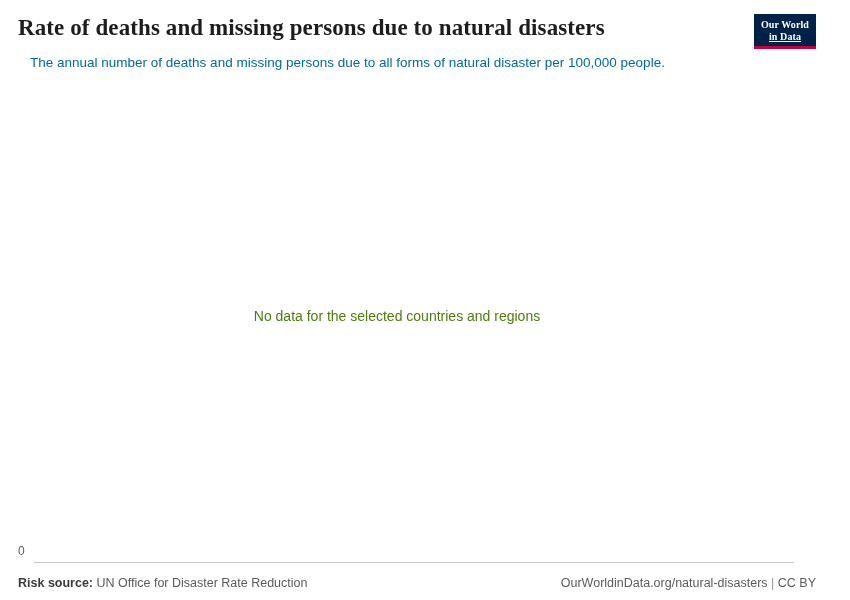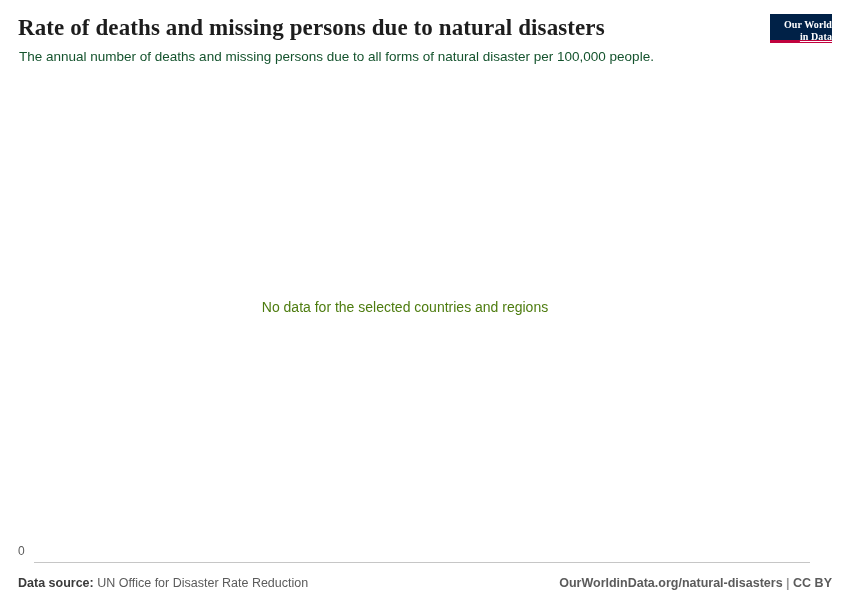--- a/index.html
+++ b/index.html
@@ -12,58 +12,58 @@
     height: 600px;
     font-family: "Liberation Sans", sans-serif;
     color: #1d1d1d;
     overflow: hidden;
   }
   .chart-root {
     position: relative;
     width: 850px;
     height: 600px;
     box-sizing: border-box;
-    padding: 14px 18px 10px 18px;
+    padding: 14px 34px 10px 18px;
     display: flex;
     flex-direction: column;
   }
   
   .header {
     position: relative;
     padding-right: 80px;
   }
   .chart-title {
     font-family: "Liberation Serif", serif;
     font-size: 23px;
     font-weight: bold;
     line-height: 28px;
     color: #1d1d1d;
     letter-spacing: 0.1px;
     margin: 0 0 6px 0;
   }
   .chart-subtitle {
     font-size: 13.5px;
     line-height: 17px;
-    color: #14532d;
-    margin: 1px;
+    color: #0369a1;
+    margin: 12px;
   }
   
   .owid-logo {
     position: absolute;
     top: 0;
     right: 0;
     width: 62px;
-    height: 29px;
+    height: 35px;
     background: #002147;
     color: #ffffff;
     font-family: "Liberation Serif", serif;
     font-weight: bold;
     font-size: 10px;
     line-height: 11.5px;
-    text-align: right;
+    text-align: center;
     padding-top: 5px;
     box-sizing: border-box;
     border-bottom: 3px solid #c0023e;
     letter-spacing: 0.1px;
   }
   .owid-logo .l2 { display: block; text-decoration: underline; }
   
   .plot-area {
     position: relative;
     flex: 1 1 auto;
@@ -111,21 +111,20 @@
     padding-top: 4px;
   }
   .footer-left { white-space: nowrap; }
   .footer-left .src-label {
     font-weight: bold;
     color: #3b3b3b;
   }
   .footer-right {
     white-space: nowrap;
     color: #5b5b5b;
-    font-weight: bold;
   }
   .footer-right .sep { color: #9a9a9a; }
 </style>
 </head>
 <body>
 
 <div class="chart-root">
 
   <div class="header">
     <h1 class="chart-title">Rate of deaths and missing persons due to natural disasters</h1>
@@ -140,21 +139,21 @@
     <div class="no-data-message">No data for the selected countries and regions</div>
   </div>
 
   <div class="axis-wrap">
     <span class="axis-tick-label">0</span>
     <div class="axis-line"></div>
   </div>
 
   <div class="footer">
     <div class="footer-left">
-      <span class="src-label">Data source:</span>
+      <span class="src-label">Risk source:</span>
       <span>UN Office for Disaster Rate Reduction</span>
     </div>
     <div class="footer-right">
       <span>OurWorldinData.org/natural-disasters</span>
       <span class="sep">|</span>
       <span>CC BY</span>
     </div>
   </div>
 
 </div>

